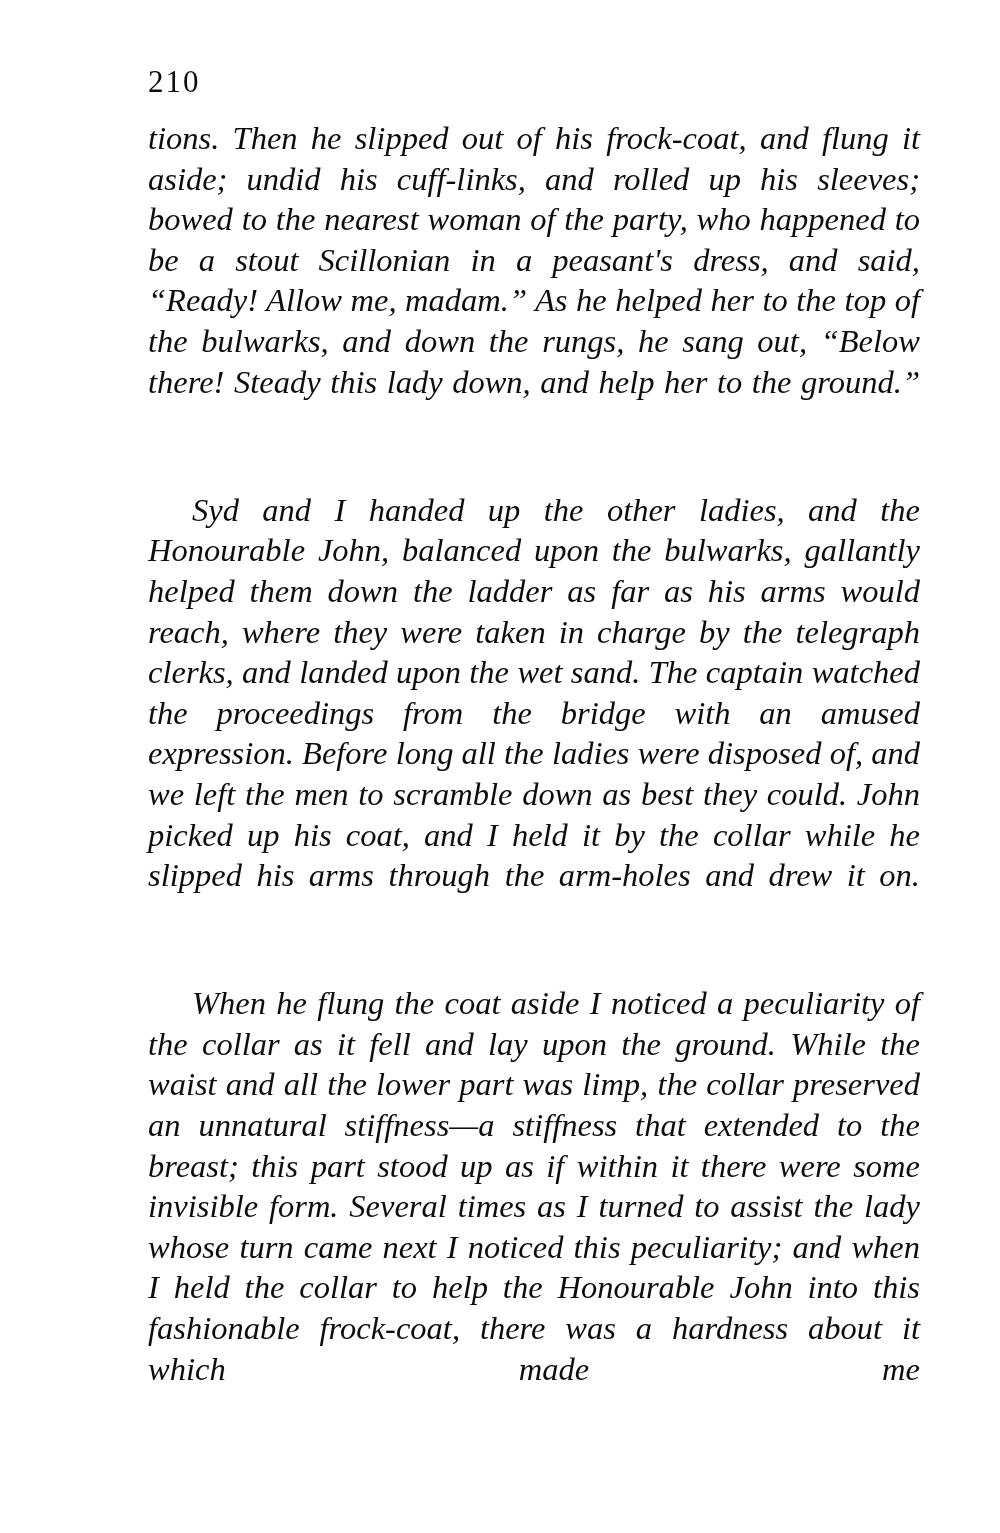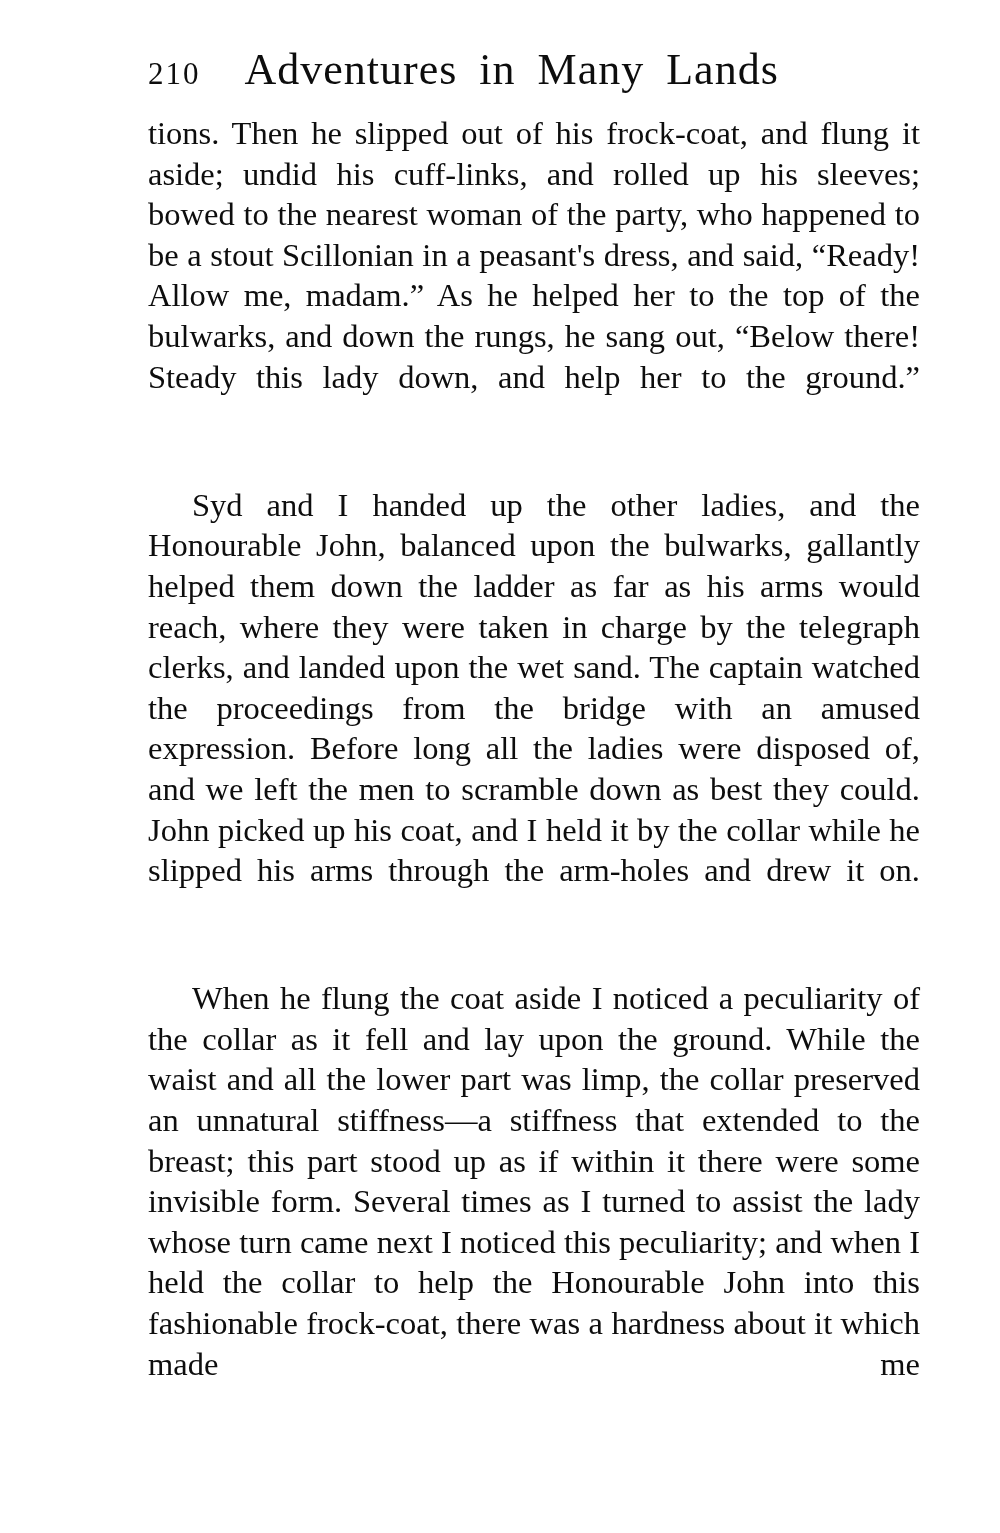--- a/index.html
+++ b/index.html
@@ -12,21 +12,21 @@
     height: 1533px;
     font-family: "Liberation Serif", serif;
     color: #0d0d0d;
     overflow: hidden;
   }
   .page {
     position: relative;
     width: 836px;
     height: 1533px;
     box-sizing: border-box;
-    padding: 44px 80px 0 148px;
+    padding: 64px 80px 0 148px;
   }
   .header {
     display: flex;
     align-items: baseline;
     margin: 0 0 18px 0;
     white-space: nowrap;
   }
   .folio {
     font-size: 31px;
     letter-spacing: 2px;
@@ -44,20 +44,21 @@
   }
   .running-title .w:last-child { margin-right: 0; }
 
   .body-text {
     width: 772px;
     font-size: 32.5px;
     line-height: 40.6px;
     text-align: justify;
     text-justify: inter-word;
     hyphens: none;
+    font-style: italic;
   }
   .body-text p {
     margin: 0;
     text-indent: 0;
   }
   .body-text p.indent {
     text-indent: 44px;
     margin-top: 47px;
   }
   
@@ -67,21 +68,20 @@
     width: 100%;
   }
 </style>
 </head>
 <body>
 
 <div class="page">
 
   <div class="header">
     <span class="folio">210</span>
-    <span class="running-title"><span class="w">Adventures</span><span class="w">in</span><span class="w">Many</span><span class="w">Lands</span></span>
   </div>
 
   <div class="body-text">
     <p>tions.  Then he slipped out of his frock-coat, and flung it aside; undid his cuff-links, and rolled up his sleeves; bowed to the nearest woman of the party, who happened to be a stout Scillonian in a peasant's dress, and said, “Ready!  Allow me, madam.”  As he helped her to the top of the bulwarks, and down the rungs, he sang out, “Below there!  Steady this lady down, and help her to the ground.”</p>
     <p class="indent">Syd and I handed up the other ladies, and the Honourable John, balanced upon the bulwarks, gallantly helped them down the ladder as far as his arms would reach, where they were taken in charge by the telegraph clerks, and landed upon the wet sand.  The captain watched the proceedings from the bridge with an amused expression. Before long all the ladies were disposed of, and we left the men to scramble down as best they could.  John picked up his coat, and I held it by the collar while he slipped his arms through the arm-holes and drew it on.</p>
     <p class="indent">When he flung the coat aside I noticed a peculiarity of the collar as it fell and lay upon the ground.  While the waist and all the lower part was limp, the collar preserved an unnatural stiffness—a stiffness that extended to the breast; this part stood up as if within it there were some invisible form.  Several times as I turned to assist the lady whose turn came next I noticed this peculiarity; and when I held the collar to help the Honourable John into this fashionable frock-coat, there was a hardness about it which made me</p>
   </div>
 
 </div>
 

